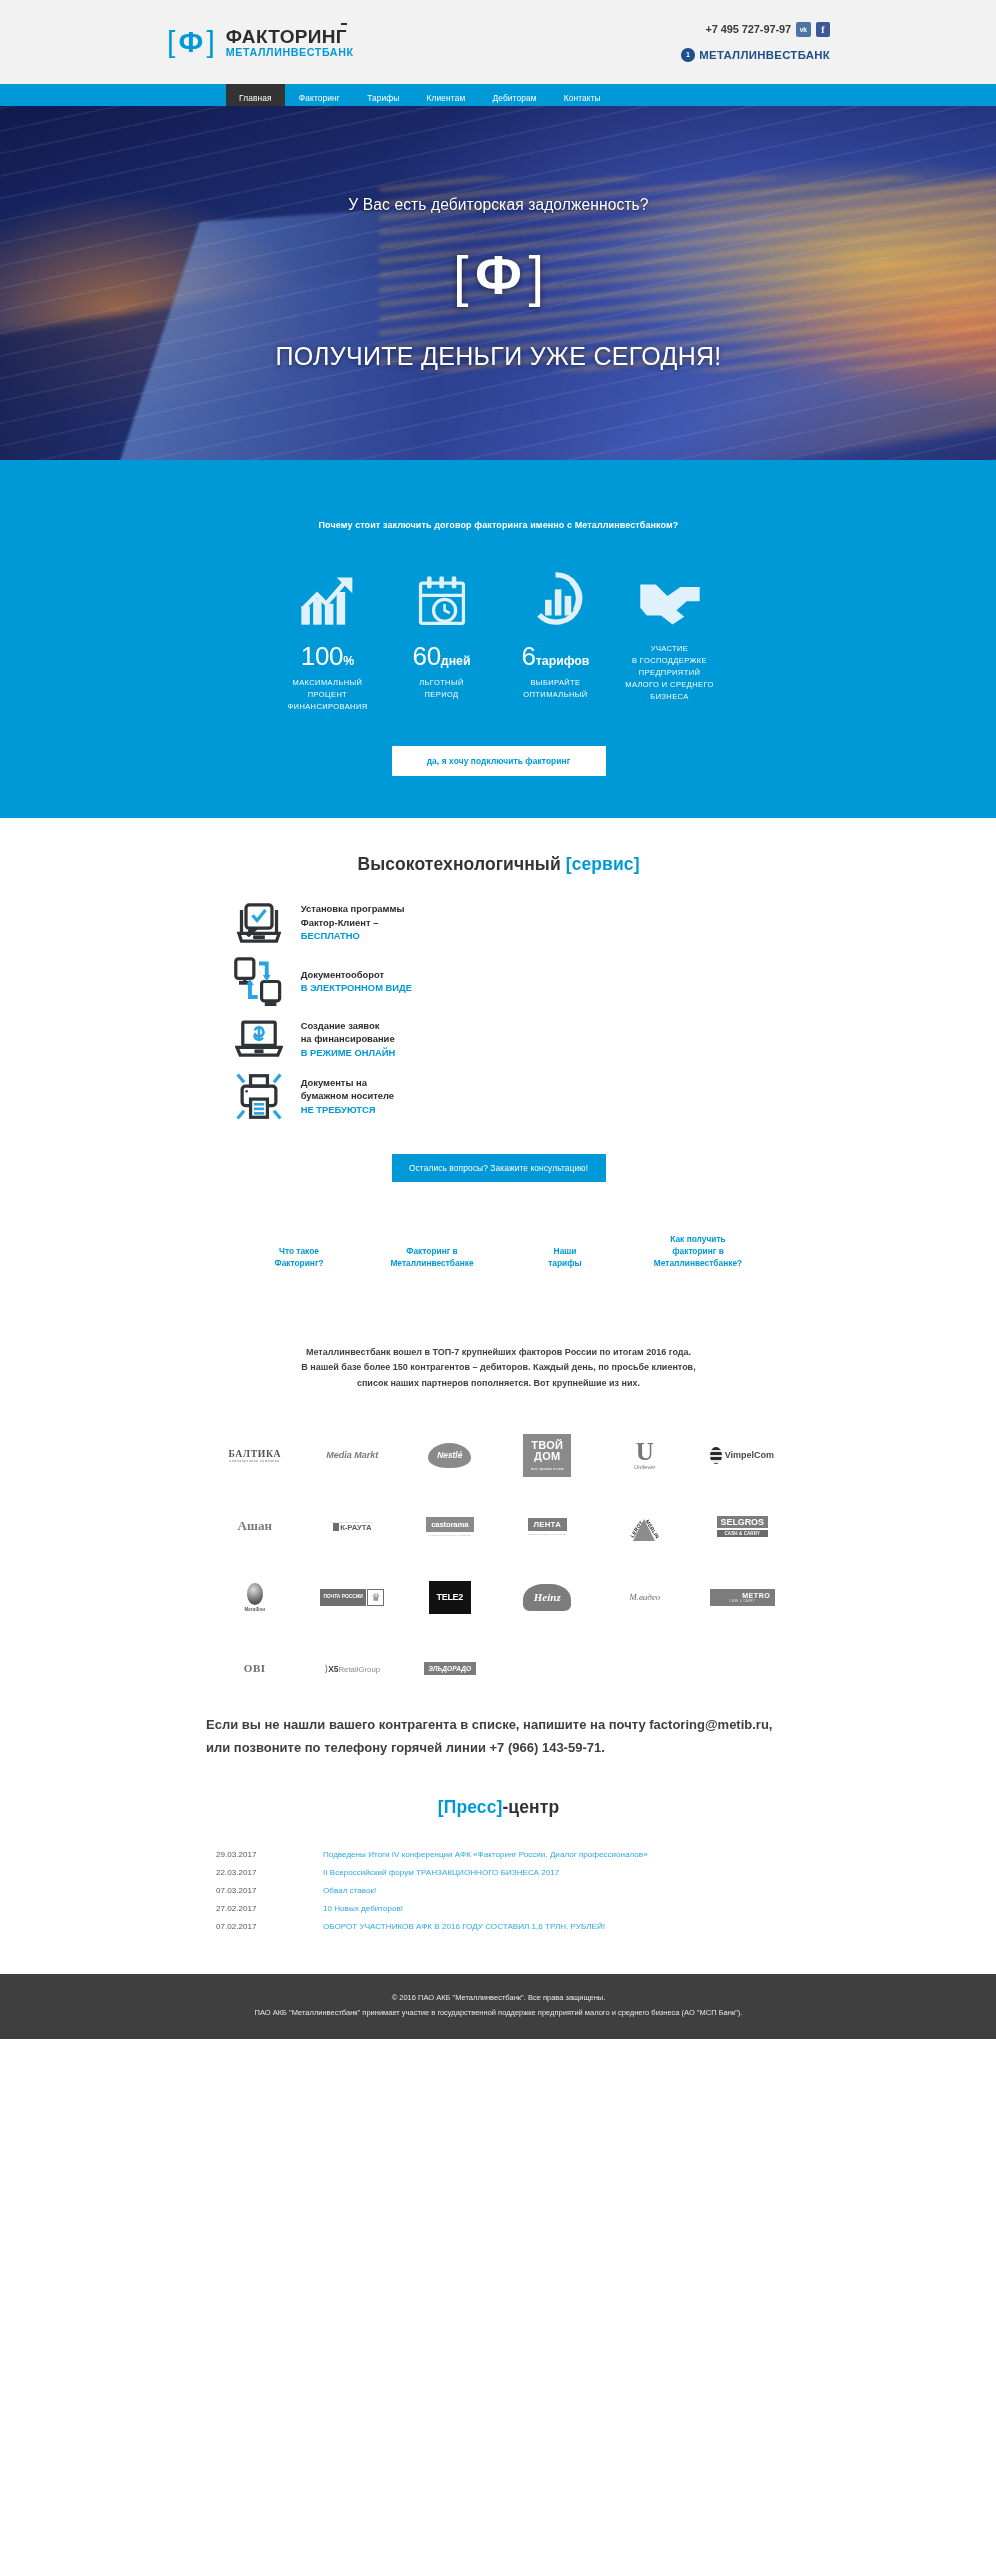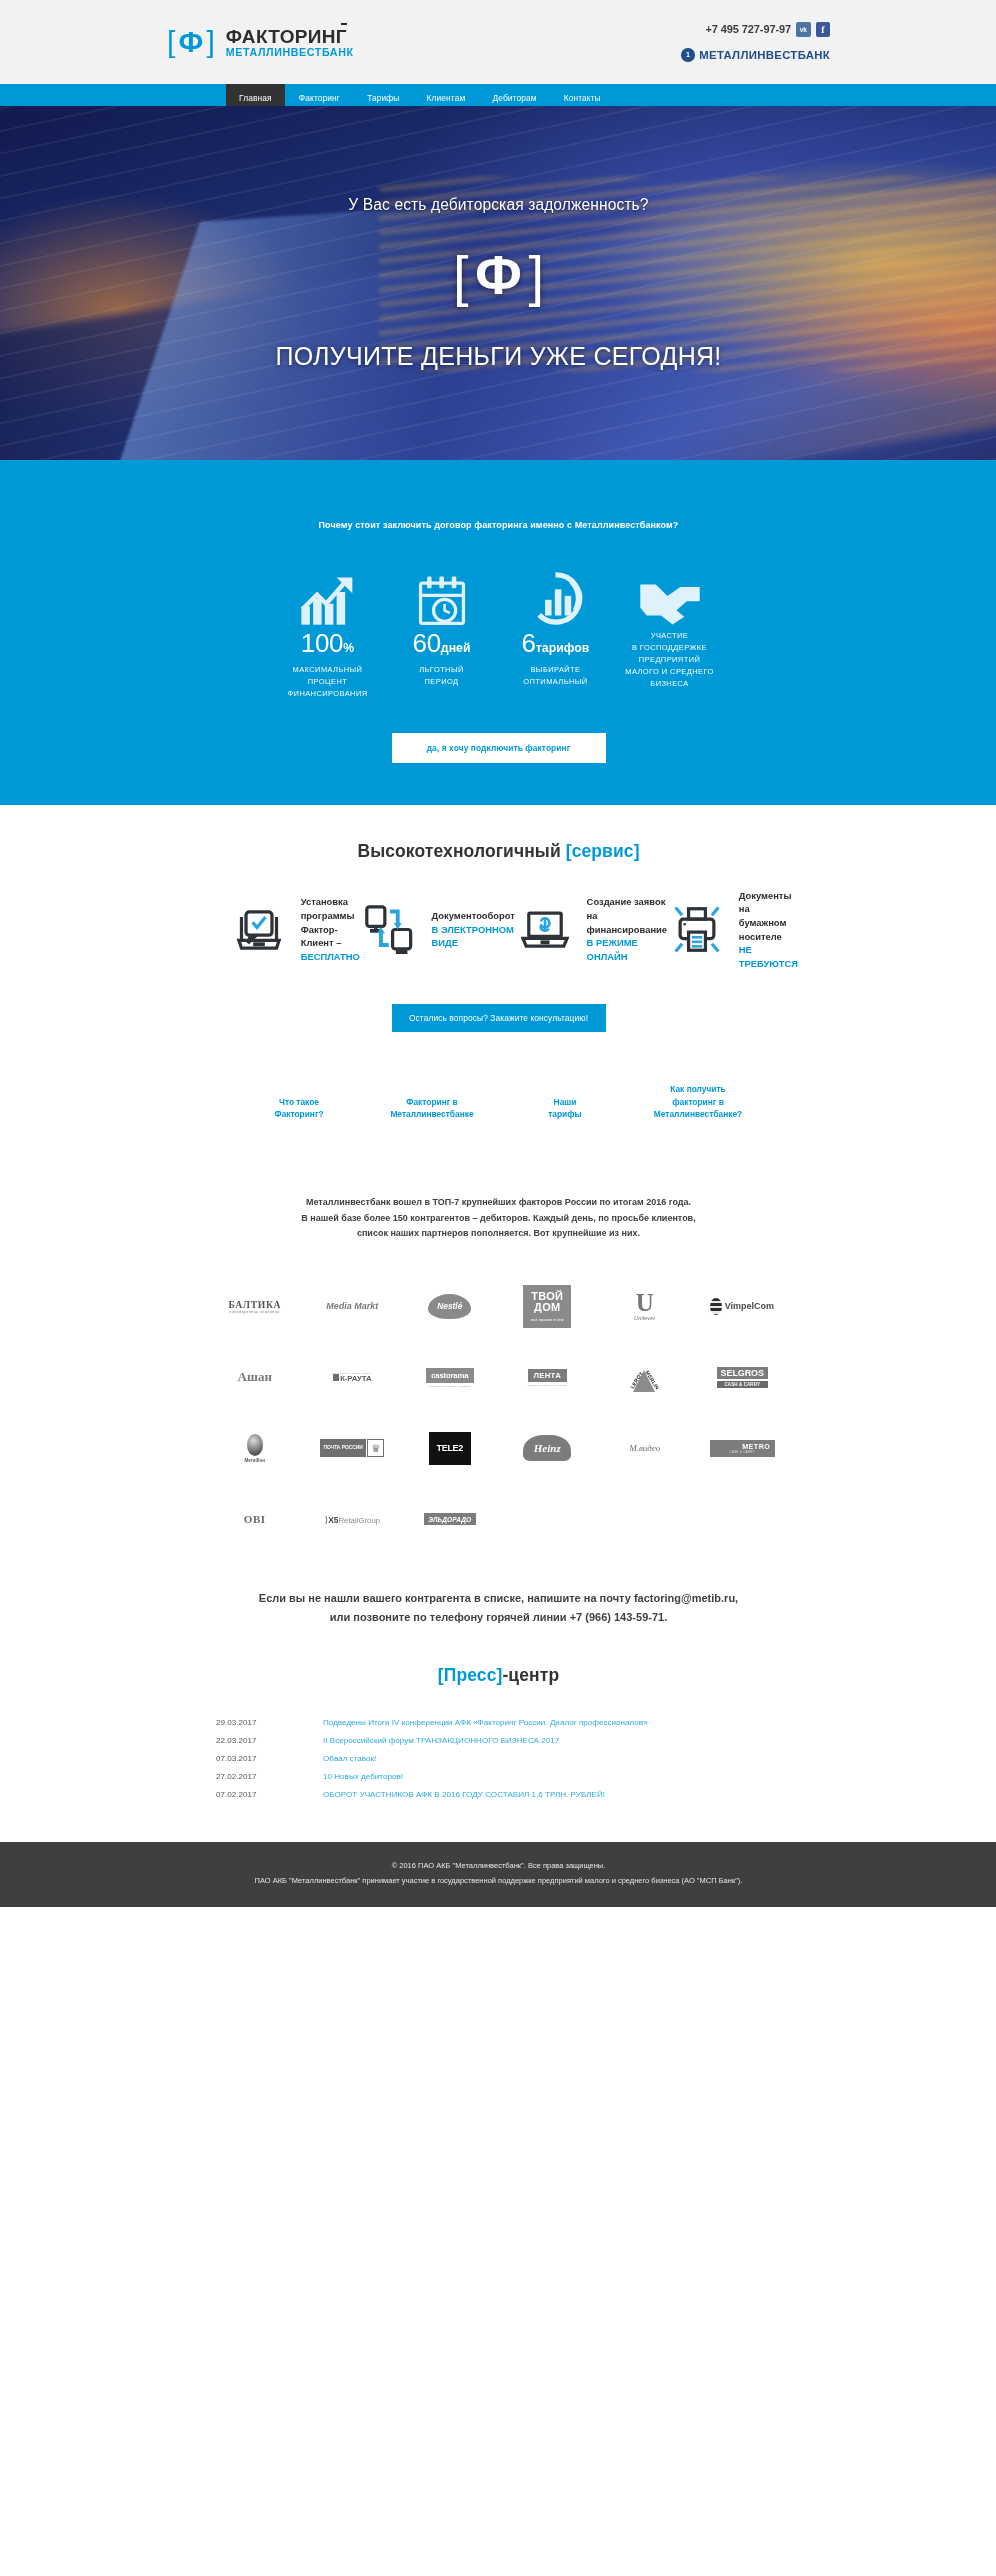--- a/index.html
+++ b/index.html
@@ -160,21 +160,21 @@
   }
   .adv-sub {
     text-align: center; font-size: 9px; font-weight: 700;
     margin-top: 22px; letter-spacing: 0.1px;
   }
   .adv-icons {
     display: flex; justify-content: center; align-items: flex-end;
     gap: 0; margin-top: 36px;
   }
   .adv-icon-cell { width: 114px; display: flex; justify-content: center; align-items: flex-end; height: 60px; }
-  .adv-stats { display: flex; justify-content: center; margin-top: 4px; }
+  .adv-stats { display: flex; justify-content: center; margin-top: 17px; }
   .adv-stat { width: 114px; text-align: center; }
   .adv-num {
     font-size: 26px; font-weight: 300; line-height: 1;
     letter-spacing: -0.3px;
   }
   .adv-num .unit { font-size: 12.3px; font-weight: 700; letter-spacing: 0; }
   .adv-cap {
     margin-top: 8.4px; font-size: 7.5px; font-weight: 400;
     line-height: 1.55; letter-spacing: 0.4px;
   }
@@ -193,22 +193,22 @@
     text-align: center; font-size: 17.5px; font-weight: 700; color: #333333;
     letter-spacing: 0.1px;
   }
   .sec-title .hl { color: #0099d8; }
   .sec-sub {
     text-align: center; font-size: 9px; font-weight: 700; color: #3f3f3f;
     margin-top: 22px; line-height: 1.7;
   }
   .feat-grid {
     width: 539px; margin: 27px auto 0;
-    display: grid; grid-template-columns: 1fr 1fr 1fr 1fr;
-    row-gap: 26px; column-gap: 0;
+    display: grid; grid-template-columns: 1fr;
+    row-gap: 26px; column-gap: 0; gap: 13px;
   }
   .feat { display: flex; align-items: center; gap: 11.7px; }
   .feat-ico { width: 60px; flex: 0 0 60px; display: flex; justify-content: center; }
   .feat-txt {
     font-size: 9.4px; font-weight: 700; color: #2e2e2e; line-height: 1.45;
   }
   .feat-txt .hl-caps { color: #0099d8; }
 
   .cta-row2 { display: flex; justify-content: center; margin-top: 34px; }
   .btn-blue {
@@ -308,22 +308,22 @@
   .lg-x5 .x { font-size:8.4px; font-weight:700; color:#3f3f3f; }
   .lg-x5 .r { font-size:7.8px; color:#8a8a8a; }
   .lg-eldo { background:#7c7c7c; color:#fff; font-style:italic; font-weight:700; font-size:6.5px; padding:2.6px 4.5px; letter-spacing:0.1px;}
 
   .cursor {
     position: absolute; left: 50%; top: 46%; width: 0; height: 0;
     pointer-events: none; z-index: 30;
   }
 
   .contact-note {
-    width: 585px; margin: 34px auto 0; text-align: center;
-    font-size: 11px; font-weight: 700; color: #3f3f3f; line-height: 1.75;
+    width: 585px; margin: 10px auto 0; 
+    font-size: 13px; font-weight: 700; color: #3f3f3f; line-height: 1.75;
   }
 
   
   .press { width: 100%; background: #fff; padding: 38px 0 39px; }
   .news { width: 565px; margin: 27px auto 0; }
   .news-row { display: flex; align-items: baseline; padding: 4.5px 0; }
   .news-date {
     flex: 0 0 107px; font-size: 8.1px; color: #555555; font-weight: 400;
   }
   .news-title {

